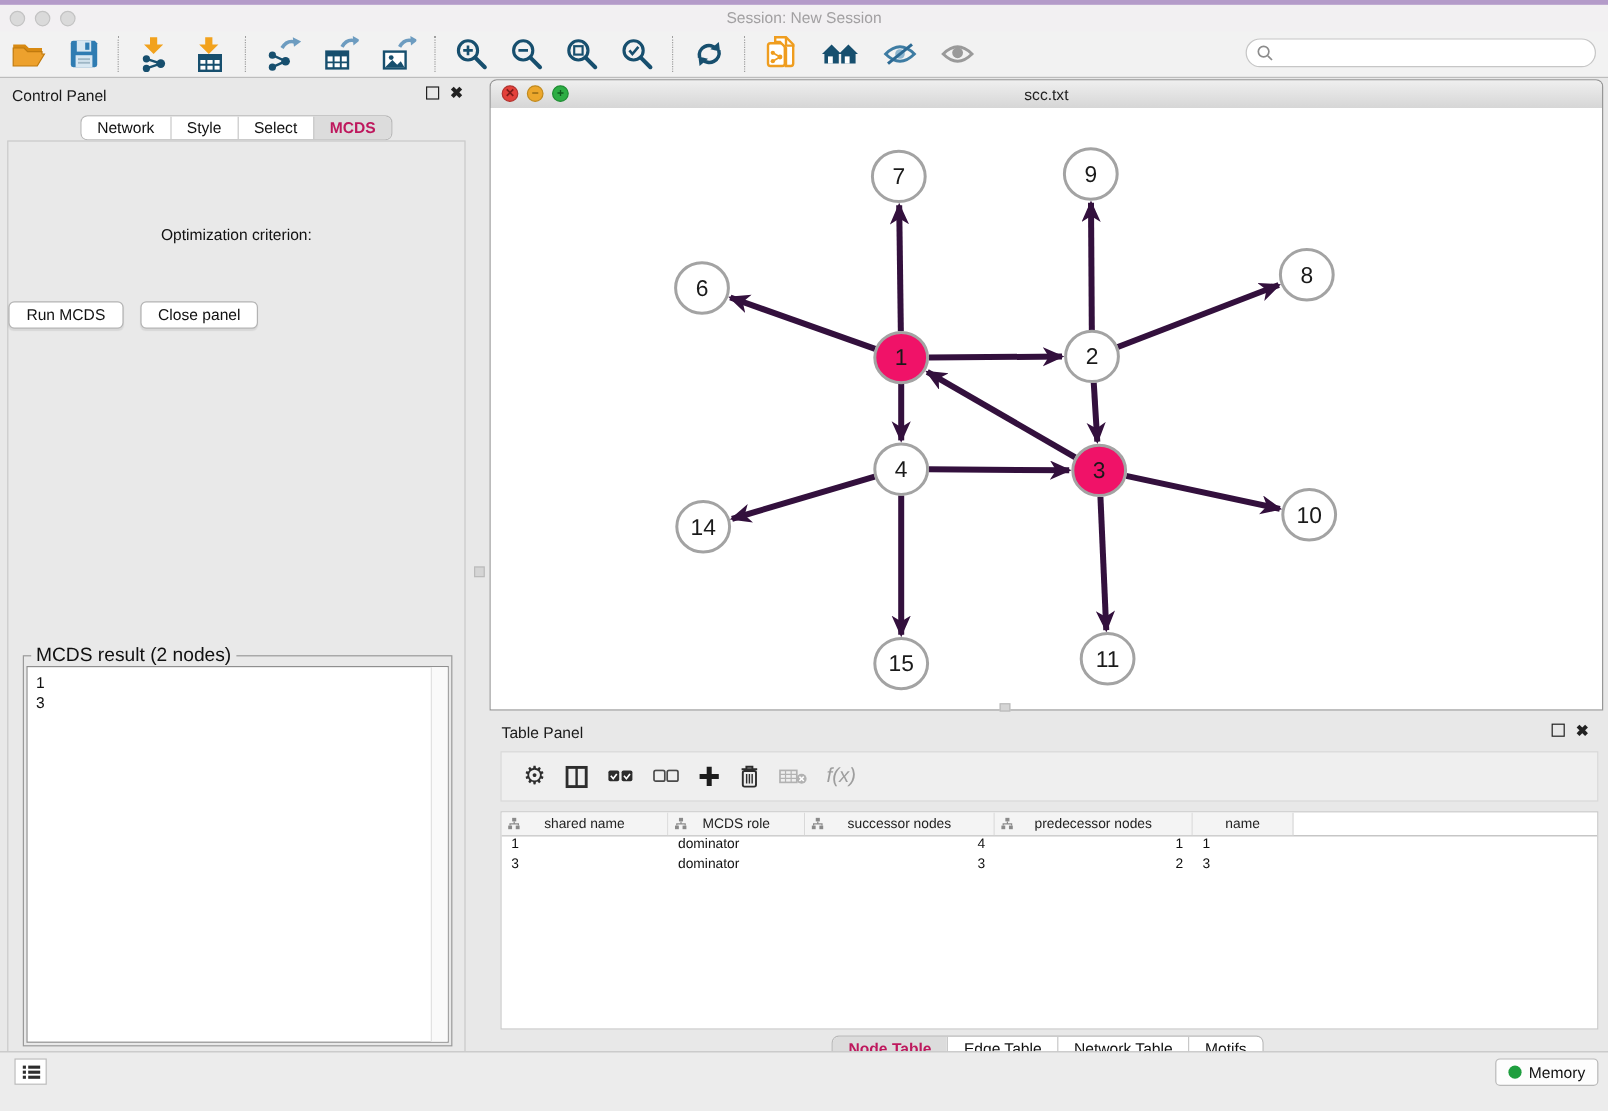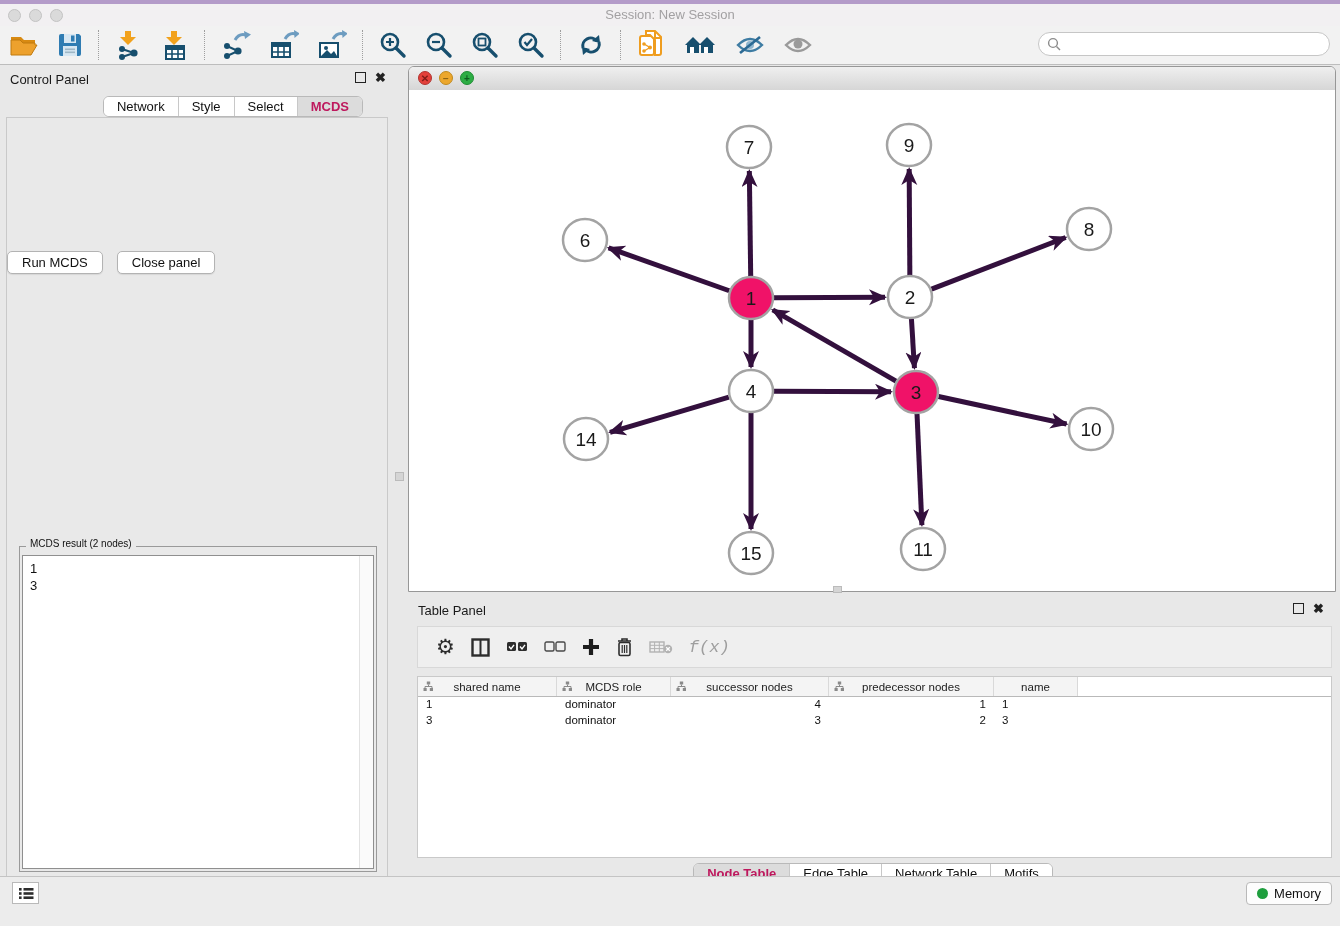--- a/index.html
+++ b/index.html
@@ -24,30 +24,30 @@
   .control-panel{position:absolute;left:0;top:65px;width:394px;height:821px;}
   .cp-header{position:absolute;left:0;top:0;width:100%;height:28px;}
   .panel-title{position:absolute;left:10px;top:7px;font-size:13px;color:#1a1a1a;}
   .panel-btns{position:absolute;right:8px;top:7px;display:flex;gap:9px;align-items:center;}
   .float-btn{width:11px;height:11px;border:1.5px solid #222;box-sizing:border-box;background:transparent;cursor:pointer;padding:0;}
   .close-btn{background:none;border:none;padding:0;cursor:pointer;font-size:13px;font-weight:bold;color:#222;line-height:11px;}
   .seg-tabs{display:flex;border:1px solid #b9b9b9;border-radius:6px;overflow:hidden;background:#fff;height:21px;box-sizing:border-box;}
   .seg-tab{padding:2px 13px;font-size:13px;color:#111;background:#fff;border:none;border-left:1px solid #c8c8c8;cursor:pointer;line-height:16px;white-space:nowrap;}
   .seg-tab:first-child{border-left:none;}
   .seg-tab.sel{background:#dcdcdc;color:#be185d;font-weight:bold;}
-  .cp-tabs-row{position:absolute;left:0;top:31px;width:100%;display:flex;justify-content:center;padding-left:36px;}
+  .cp-tabs-row{position:absolute;left:0;top:31px;width:100%;display:flex;justify-content:center;}
   .cp-content{position:absolute;left:6px;top:52px;right:6px;bottom:5px;background:#e9e9e9;border:1px solid #c9c9c9;box-sizing:border-box;}
   .opt-label{position:absolute;left:0;right:0;top:70px;text-align:center;font-size:13px;color:#111;}
   .combo{position:absolute;left:38px;top:100px;width:308px;height:22px;background:#fff;border:1px solid #b3b3b3;border-radius:4px;box-sizing:border-box;display:flex;align-items:center;padding:0 6px;cursor:pointer;}
   .combo-text{flex:1;font-size:13px;color:#111;}
   .combo-stepper{display:flex;flex-direction:column;align-items:center;line-height:5px;color:#555;font-size:8px;}
   .btn-row{position:absolute;left:0;right:0;top:133px;display:flex;justify-content:flex-start;gap:14px;}
   .push-btn{background:#fff;border:1px solid #b3b3b3;border-radius:5px;font-size:13px;color:#111;padding:3px 14px;cursor:pointer;box-shadow:0 1px 1px rgba(0,0,0,0.08);}
   .mcds-fieldset{position:absolute;left:12px;top:428px;right:10px;bottom:8px;border:1px solid #9a9a9a;box-sizing:border-box;}
-  .mcds-legend{position:absolute;left:6px;top:-9px;background:#e9e9e9;padding:0 4px;font-size:10px;color:#111;}
+  .mcds-legend{position:absolute;left:6px;top:-9px;background:#e9e9e9;padding:0 4px;font-size:16px;color:#111;}
   .mcds-textarea{position:absolute;left:2px;top:8px;right:2px;bottom:2px;background:#fff;border:1px solid #8f8f8f;box-sizing:border-box;}
   .mcds-text{position:absolute;left:7px;top:4px;font-size:13px;line-height:17px;color:#111;white-space:pre;}
   .mcds-scroll{position:absolute;right:0;top:0;bottom:0;width:13px;background:#fafafa;border-left:1px solid #e2e2e2;}
 
   
   .network-frame{position:absolute;left:408px;top:66px;width:928px;height:526px;border:1px solid #979797;border-radius:6px 6px 0 0;box-sizing:border-box;background:#fff;}
   .net-titlebar{position:relative;height:23px;background:linear-gradient(#efefef,#d6d6d6);border-bottom:1px solid #a8a8a8;border-radius:5px 5px 0 0;}
   .traffic{position:absolute;left:9px;top:4px;display:flex;gap:7px;}
   .light{width:14px;height:14px;border-radius:50%;box-sizing:border-box;font-size:10px;font-weight:bold;display:flex;align-items:center;justify-content:center;cursor:pointer;padding:0;border:none;}
   .light.red{background:#e3403a;border:1px solid #b13430;color:#7d1b18;}
@@ -244,20 +244,21 @@
     </div>
     <div class="cp-tabs-row">
       <div class="seg-tabs" id="cp-tabs">
           <button class="seg-tab">Network</button>
           <button class="seg-tab">Style</button>
           <button class="seg-tab">Select</button>
           <button class="seg-tab sel">MCDS</button>
         </div>
     </div>
     <div class="cp-content">
+      <div class="opt-label">Optimization criterion:</div>
       <div class="btn-row">
         <button class="push-btn">Run MCDS</button>
         <button class="push-btn">Close panel</button>
       </div>
       <div class="mcds-fieldset">
         <span class="mcds-legend">MCDS result (2 nodes)</span>
         <div class="mcds-textarea">
           <div class="mcds-text" id="mcds-result-text">1
 3</div>
           <div class="mcds-scroll"></div>
@@ -266,20 +267,21 @@
     </div>
   </div>
 
   <div class="network-frame">
     <div class="net-titlebar">
       <div class="traffic">
         <button class="light red">✕</button>
         <button class="light yellow">−</button>
         <button class="light green">+</button>
       </div>
+      <div class="net-title">scc.txt</div>
     </div>
     <div class="net-canvas">
       <svg id="graph-svg" width="926" height="502" viewBox="0 0 926 502">
         <defs>
           <marker id="arrowhead" markerUnits="userSpaceOnUse" markerWidth="20" markerHeight="18" refX="16" refY="8" orient="auto">
             <path id="arrowhead-path" d="M0 0 L18 8 L0 16 L5 8 Z" fill="#33103d"></path>
           </marker>
         </defs>
         <g id="edges-g">
             <line x1="341.6953909561586" y1="186.0019294860588" x2="340.3310967867842" y2="80.99789510611768" stroke="#33103d" stroke-width="5" marker-end="url(#arrowhead)"></line>
@@ -398,21 +400,21 @@
       </button>
       <button class="tp-btn">
         <svg width="24" height="14" viewBox="0 0 24 14">
           <rect x="1" y="2" width="14" height="10" fill="none" stroke="#b2b2b2" stroke-width="1.4"></rect>
           <path d="M1 5.3 H15 M1 8.6 H15 M5.6 2 V12 M10.3 2 V12" stroke="#b2b2b2" stroke-width="1"></path>
           <circle cx="19" cy="9" r="4.2" fill="#b2b2b2"></circle>
           <path d="M17.2 7.2 l3.6 3.6 M20.8 7.2 l-3.6 3.6" stroke="#fff" stroke-width="1.3"></path>
         </svg>
       </button>
       <button class="tp-btn">
-        <span style="font-family:Liberation Mono, monospace;font-style:italic;font-size:17px;color:#9e9e9e;">f(x)</span>
+        <span style="font-family:Liberation Sans, sans-serif;font-style:italic;font-size:17px;color:#9e9e9e;">f(x)</span>
       </button>
     </div>
     <div class="tp-table">
       <div class="t-headrow" id="table-head">
           <div class="t-hcell" style="width: 139px;">
             <svg class="hicon" width="11" height="11" viewBox="0 0 11 11">
               <rect x="3.8" y="0.5" width="3.4" height="3" fill="#8a8a8a"></rect>
               <rect x="0.5" y="7" width="3.2" height="3" fill="#8a8a8a"></rect>
               <rect x="6.8" y="7" width="3.2" height="3" fill="#8a8a8a"></rect>
               <path d="M5.5 3.5 V5.5 M2 7 V5.5 H9 V7" stroke="#8a8a8a" stroke-width="1" fill="none"></path>

